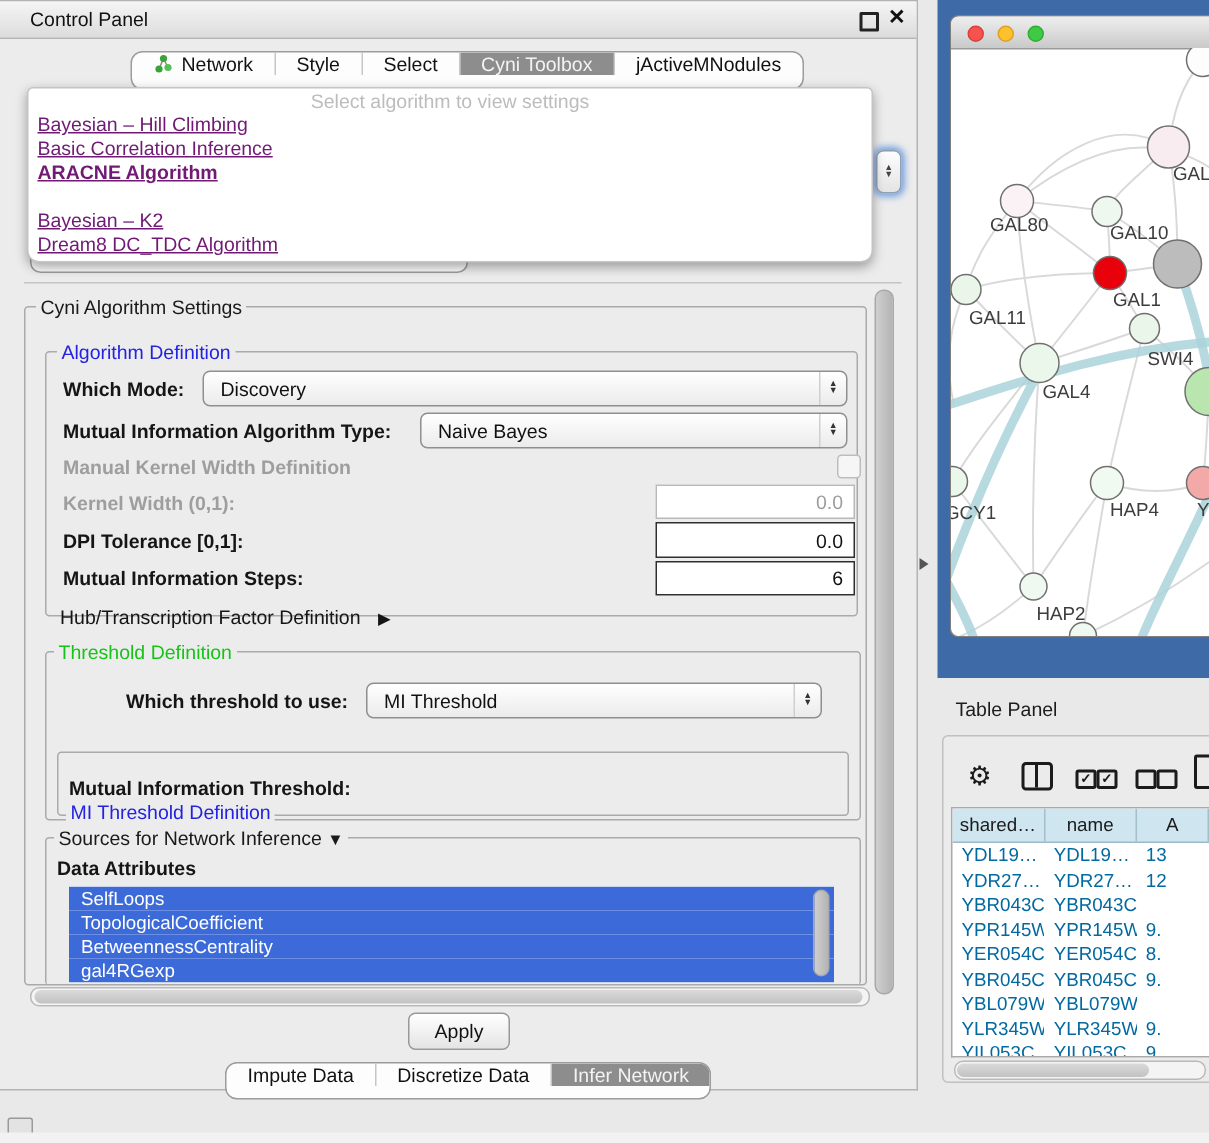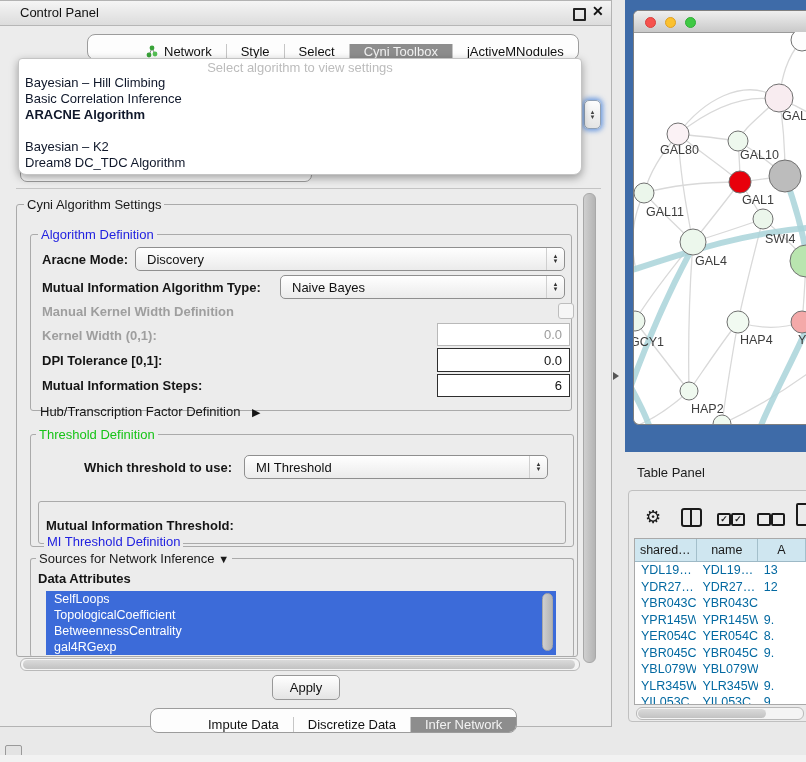--- a/index.html
+++ b/index.html
@@ -6,21 +6,21 @@
   #page{position:relative;width:806px;height:762px;overflow:hidden;background:#e9e9e9;
         font-family:"Liberation Sans",sans-serif;-webkit-font-smoothing:antialiased;}
   .abs{position:absolute;}
   
   #cp{left:0;top:8;width:612px;height:727px;background:#ececec;border:1px solid #b3b3b3;border-left:none;box-sizing:border-box;}
   #cp-titlebar{left:0;top:0;width:100%;height:24px;background:linear-gradient(#f5f5f5,#dcdcdc);border-bottom:1px solid #b6b6b6;}
   #cp-title{left:20px;top:4px;font-size:13px;color:#111;}
   .win-float{left:573px;top:7px;width:9px;height:9px;border:2px solid #222;border-radius:1px;}
   .win-close{left:592px;top:2px;font-size:14px;font-weight:bold;color:#111;}
   
-  .seg{display:flex;align-items:flex-end;border:1px solid #9c9c9c;border-radius:8px;background:#fdfdfd;overflow:hidden;box-sizing:border-box;padding-left:43px;}
+  .seg{display:flex;align-items:flex-start;border:1px solid #9c9c9c;border-radius:8px;background:#fdfdfd;overflow:hidden;box-sizing:border-box;}
   .seg .tab{display:flex;align-items:center;justify-content:center;font-size:13px;color:#111;padding:0 14px;border-right:1px solid #c6c6c6;white-space:nowrap;}
   .seg .tab:last-child{border-right:none;}
   .seg .tab.sel{background:#8d8d8d;color:#f3f3f3;}
   #top-tabs{left:87px;top:33px;height:26px;}
   #bottom-tabs{left:150px;top:707px;height:25px;}
   .net-ico{margin-right:6px;}
   
   .gbox{border:1px solid #aaaaaa;border-radius:3px;box-sizing:border-box;}
   .gtitle{position:absolute;font-size:13px;background:#ececec;padding:0 3px;white-space:nowrap;}
   .t-black{color:#1a1a1a;} .t-green:{color:#17c317;}
@@ -36,21 +36,21 @@
   
   .field{position:absolute;background:#fff;border:1px solid #2e2e2e;font-size:13px;color:#111;box-sizing:border-box;
          display:flex;align-items:center;justify-content:flex-end;padding:0 7px;}
   .field.soft{border:1px solid #8f8f8f;}
   .field.dis{border:1px solid #b9b9b9;color:#9c9c9c;}
   .chk{position:absolute;width:14px;height:14px;border:1px solid #bdbdbd;border-radius:3px;background:#f6f6f6;}
   
   #popup{left:18px;top:57px;width:562px;height:115px;background:#fff;border:1px solid #c4c4c4;
          border-radius:4px 4px 8px 8px;box-shadow:0 3px 8px rgba(0,0,0,.35);z-index:60;}
   #popup .prompt{position:absolute;left:0;top:1px;width:100%;text-align:center;font-size:13px;color:#bcbcbc;}
-  #popup .pitem{position:absolute;left:6px;font-size:13px;color:#0f172a;white-space:nowrap;}
+  #popup .pitem{position:absolute;left:6px;font-size:13px;color:#701a75;white-space:nowrap;text-decoration:underline;}
   #popup .pitem.sel{font-weight:bold;}
   
   #ghost-combo{left:20px;top:150px;width:292px;height:31px;border:1px solid #9c9c9c;border-radius:7px;background:#fcfcfc;z-index:10;
                display:flex;align-items:center;padding-left:12px;font-size:13px;color:#a9a9a9;box-sizing:border-box;}
   #ghost-cap{left:584px;top:99px;width:17px;height:29px;border:1px solid #8fa0b5;border-radius:5px;z-index:10;
              background:linear-gradient(#fdfdfd,#e4e4e4);box-shadow:0 0 5px 2px rgba(70,130,220,.75);
              display:flex;flex-direction:column;align-items:center;justify-content:center;font-size:6px;line-height:5px;color:#444;box-sizing:border-box;}
   .sepline{background:#c4c4c4;height:1px;}
   
   .vsb{position:absolute;width:13px;border-radius:6px;background:linear-gradient(90deg,#cfcfcf,#b4b4b4);border:1px solid #a8a8a8;box-sizing:border-box;}
@@ -149,21 +149,21 @@
         <div class="pitem" style="top:80px;">Bayesian – K2</div>
         <div class="pitem" style="top:96px;">Dream8 DC_TDC Algorithm</div>
       </div>
 
     <div class="abs gbox" style="left:16px;top:203px;width:562px;height:453px;"></div>
     <span class="gtitle t-black" style="left:24px;top:196px;">Cyni Algorithm Settings</span>
 
     <div class="abs gbox" style="left:30px;top:233px;width:542px;height:177px;"></div>
     <span class="gtitle" style="left:38px;top:226px;color:#2222e0;">Algorithm Definition</span>
 
-    <span class="lbl" style="left:42px;top:251px;">Aracne Mode:</span>
+    <span class="lbl" style="left:42px;top:251px;">Which Mode:</span>
     <div class="combo" style="left:135px;top:246px;width:430px;height:24px;">
       <span>Discovery</span>
       <span class="arrows">
           <span>▲</span>
           <span>▼</span>
         </span>
     </div>
 
     <span class="lbl" style="left:42px;top:279px;">Mutual Information Algorithm Type:</span>
     <div class="combo" style="left:280px;top:274px;width:285px;height:24px;">

